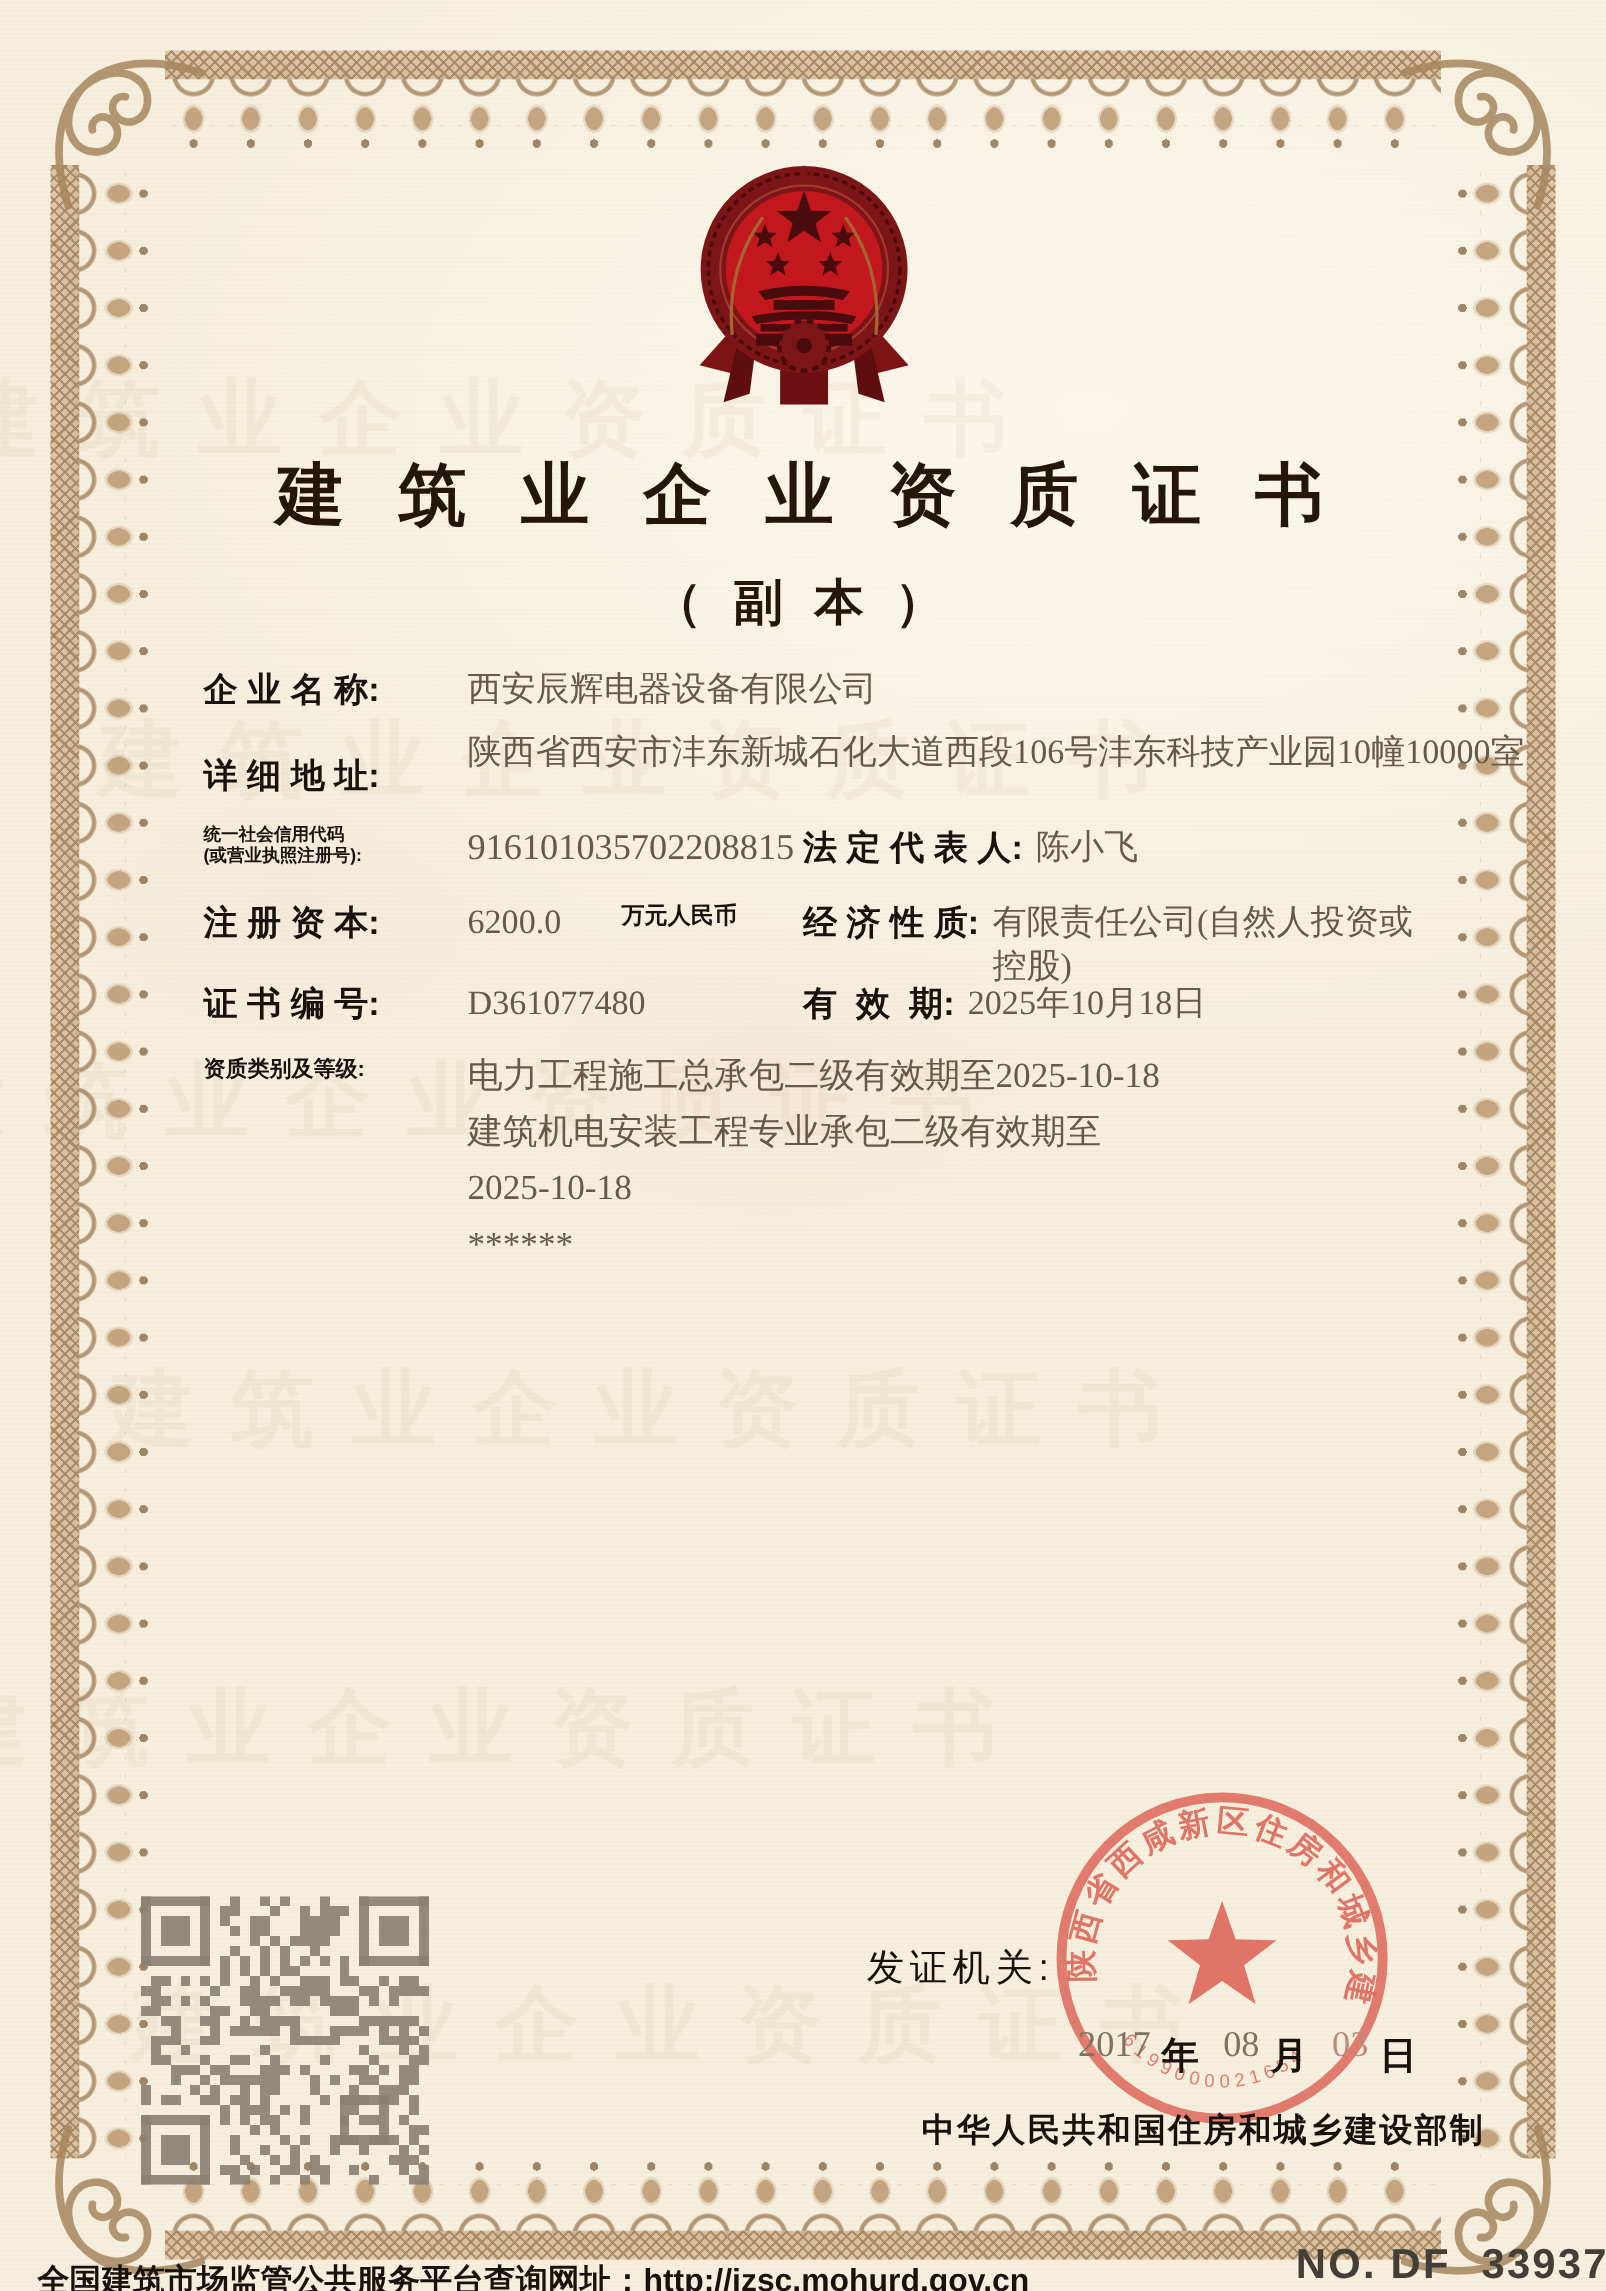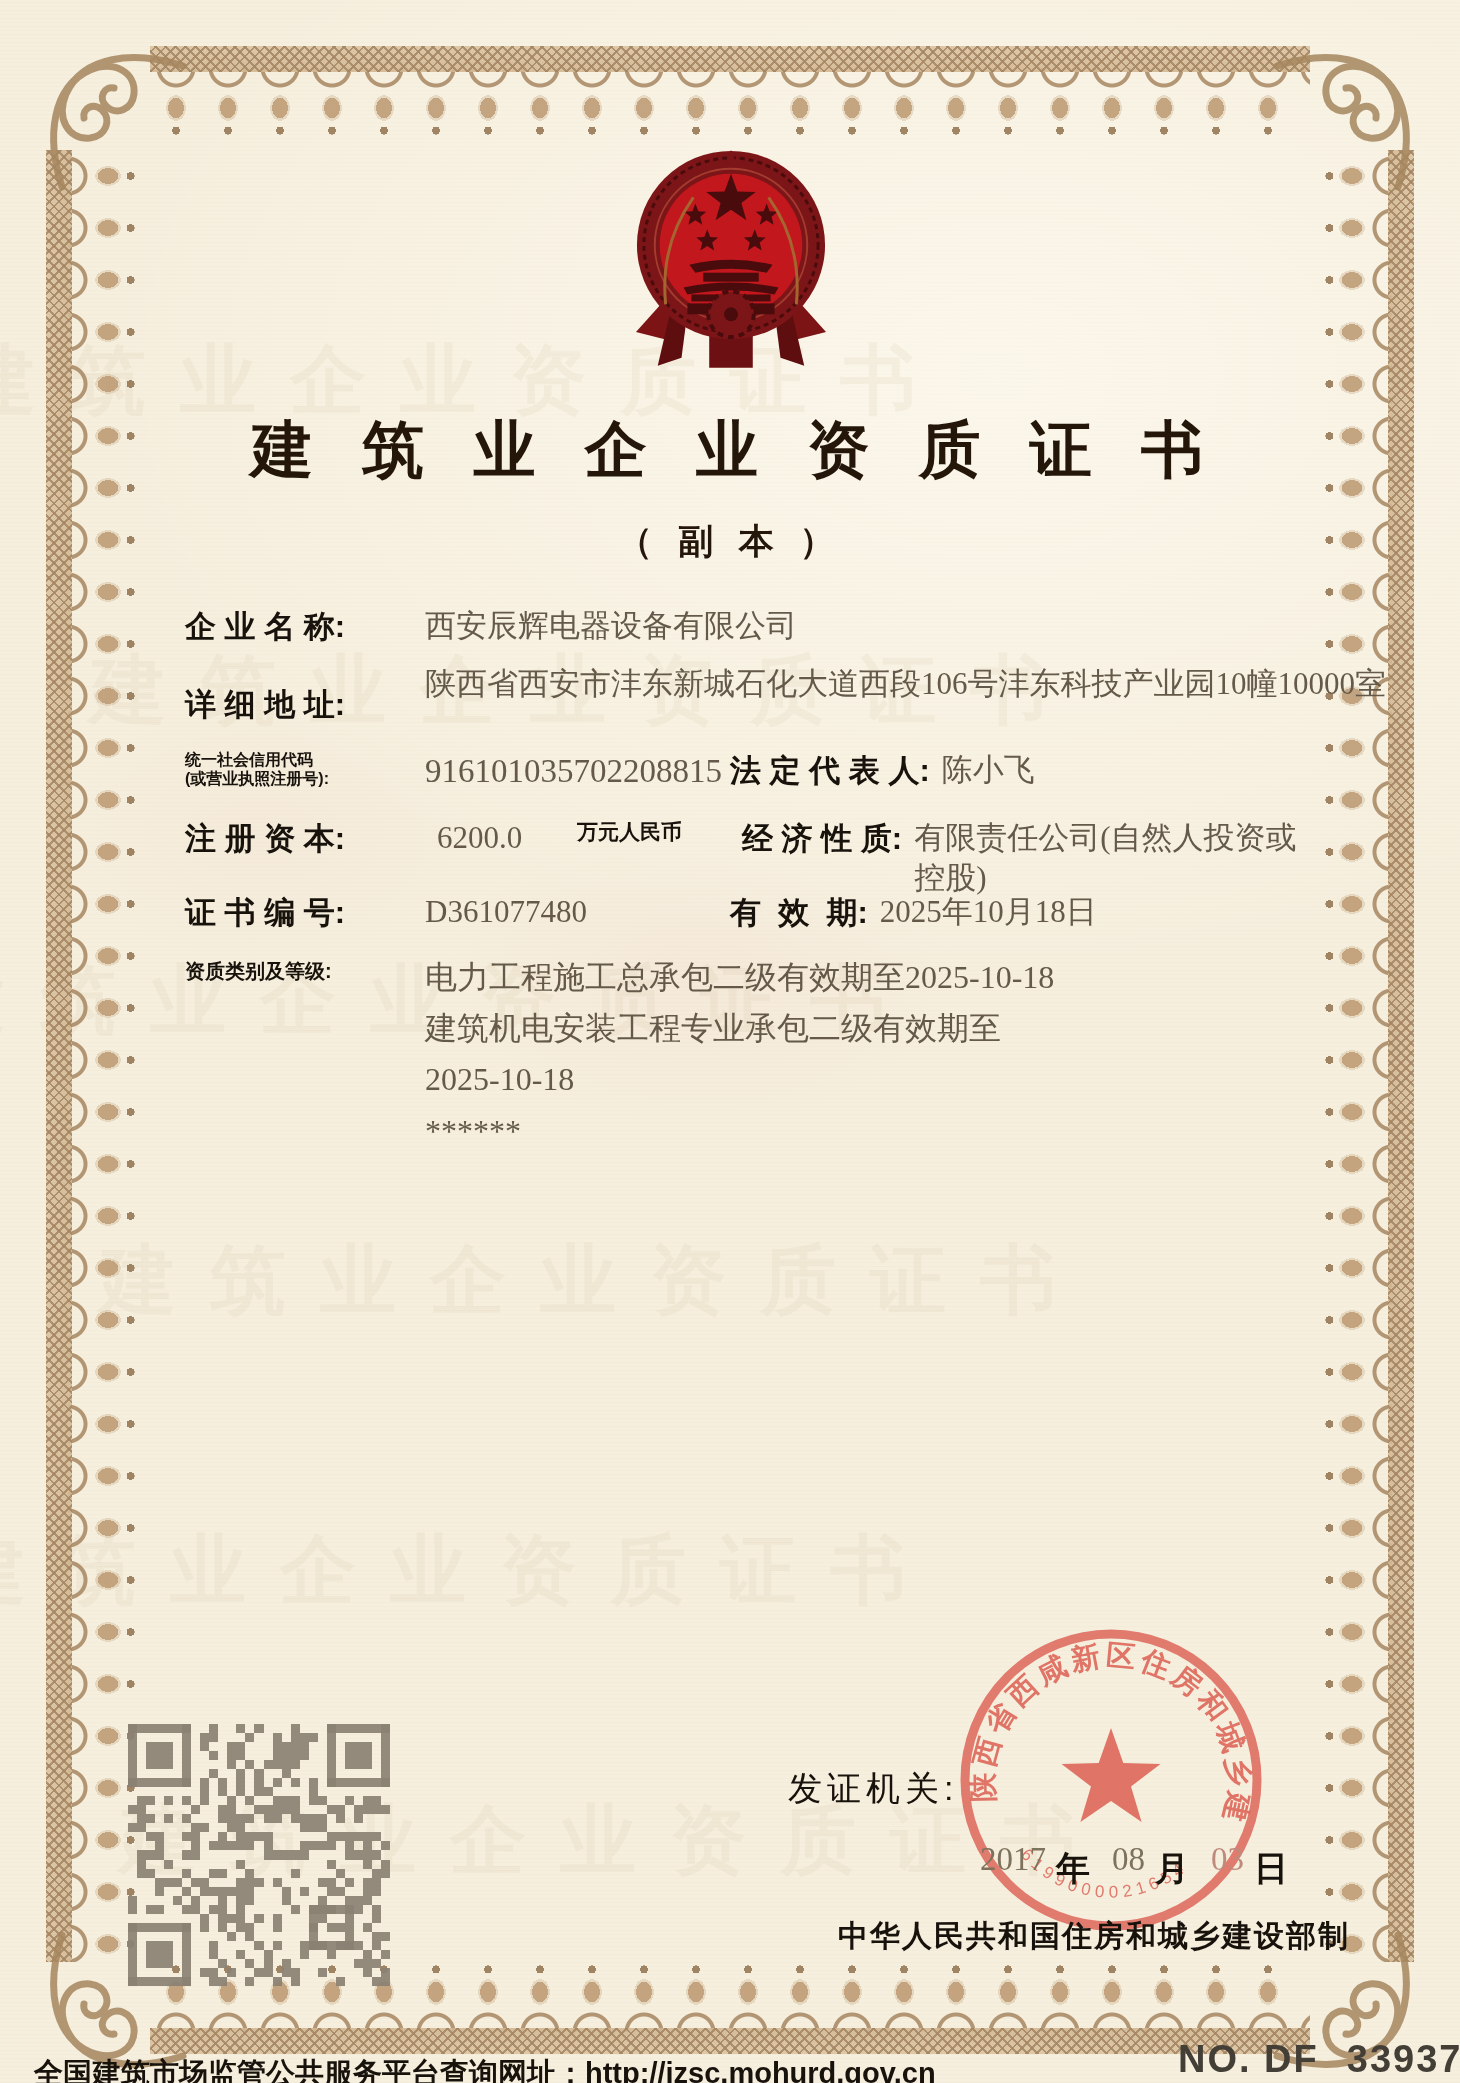--- a/index.html
+++ b/index.html
@@ -53,21 +53,21 @@
   .c-bl{left:38px;top:1930px;transform:rotate(270deg);}
   
   .wm{position:absolute;white-space:nowrap;font-weight:bold;font-size:76px;
       letter-spacing:34px;color:rgba(176,146,98,.075);pointer-events:none;}
   
   .emblem{position:absolute;left:632px;top:146px;width:198px;height:228px;}
   
   .title{position:absolute;left:0;right:0;top:408px;text-align:center;
          font-size:62px;font-weight:900;color:#241709;letter-spacing:6px;word-spacing:20px;}
   .subtitle{position:absolute;left:0;right:0;top:518px;text-align:center;
-         font-size:35px;font-weight:bold;color:#241709;letter-spacing:8px;}
+         font-size:45px;font-weight:bold;color:#241709;letter-spacing:8px;}
   
   .fields{position:absolute;left:185px;top:600px;width:1165px;color:#17120b;}
   .frow{position:absolute;left:0;display:flex;align-items:flex-start;}
   .lbl{font-weight:bold;font-size:31px;color:#17120b;white-space:pre;flex:0 0 auto;}
   .w240{width:240px;}
   .val{font-family:"Liberation Serif",serif;font-size:31px;color:#655a49;line-height:1.28;}
   .small-lbl{width:240px;font-weight:bold;font-size:16px;line-height:1.2;color:#17120b;}
   .unit{font-weight:bold;font-size:21px;color:#17120b;white-space:pre;}
   .qual-lines .val{font-size:32px;line-height:1.6;}
   
@@ -187,21 +187,21 @@
         <span style="display:block;">统一社会信用代码</span>
         <span style="display:block;">(或营业执照注册号):</span>
       </span>
       <span class="val" style="width:305px;font-size:33px;">916101035702208815</span>
       <span class="lbl">法 定 代 表 人:</span>
       <span class="val" style="margin-left:12px;">陈小飞</span>
     </div>
 
     <div class="frow" style="top:218px;">
       <span class="lbl w240">注 册 资 本:</span>
-      <span class="val" style="width:140px;margin-left:12px;">6200.0</span>
+      <span class="val" style="width:140px;">6200.0</span>
       <span class="unit" style="width:165px;">万元人民币</span>
       <span class="lbl">经 济 性 质:</span>
       <span class="val" style="margin-left:12px;width:388px;">有限责任公司(自然人投资或控股)</span>
     </div>
 
     <div class="frow" style="top:292px;">
       <span class="lbl w240">证 书 编 号:</span>
       <span class="val" style="width:305px;">D361077480</span>
       <span class="lbl">有  效  期:</span>
       <span class="val" style="margin-left:12px;">2025年10月18日</span>

